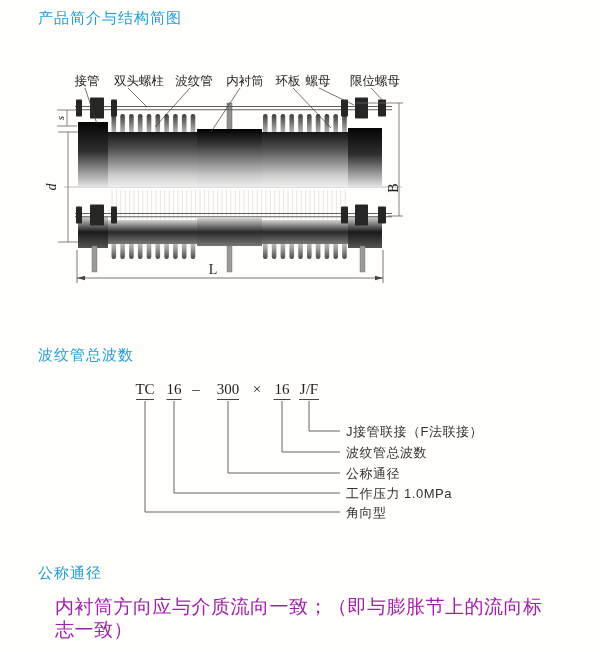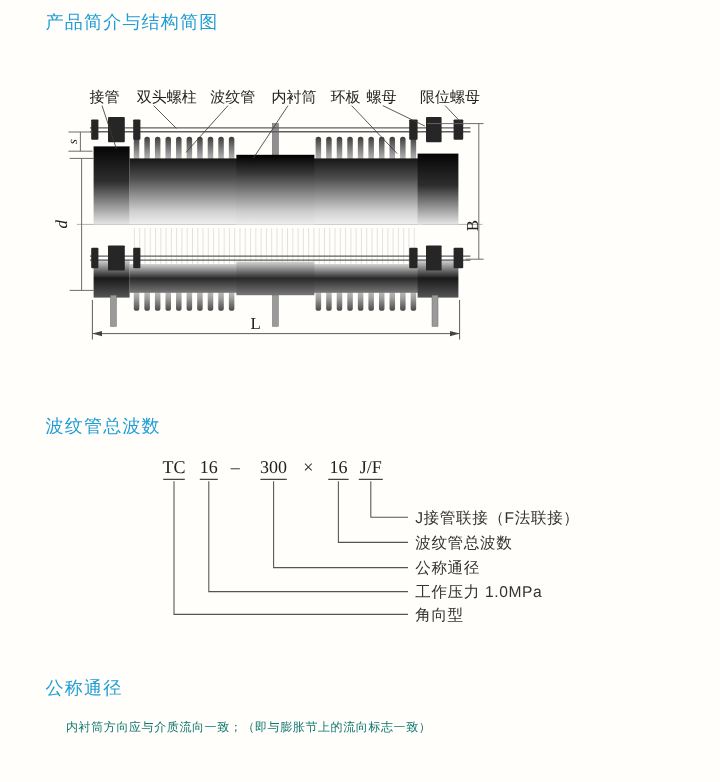--- a/index.html
+++ b/index.html
@@ -7,21 +7,21 @@
     width:600px;height:652px;position:relative;overflow:hidden;
     background:#fffefa;border-bottom:2px solid #f1ede6;
     font-family:"Liberation Sans", sans-serif;
   }
   .sec-title{
     position:absolute;left:38px;
     font-size:15px;font-weight:normal;color:#1f9ed6;letter-spacing:1px;
   }
   .body-text{
     position:absolute;left:55px;width:500px;
-    font-size:10px;color:#0f766e;line-height:22.5px;letter-spacing:0.5px;
+    font-size:19px;color:#a21caf;line-height:22.5px;letter-spacing:0.5px;
   }
   svg{position:absolute;}
   #struct-svg{left:28px;top:62px;}
   #code-svg{left:118px;top:376px;}
   .plabel{font-size:12.5px;fill:#222;}
   .dimtxt{font-family:"Liberation Serif", serif;font-style:italic;fill:#222;}
   .dimtxt-up{font-family:"Liberation Serif", serif;fill:#222;}
   .cser{font-family:"Liberation Serif", serif;font-size:15px;fill:#222;}
   .callout{font-size:13px;fill:#333;letter-spacing:0.5px;}
 </style>

